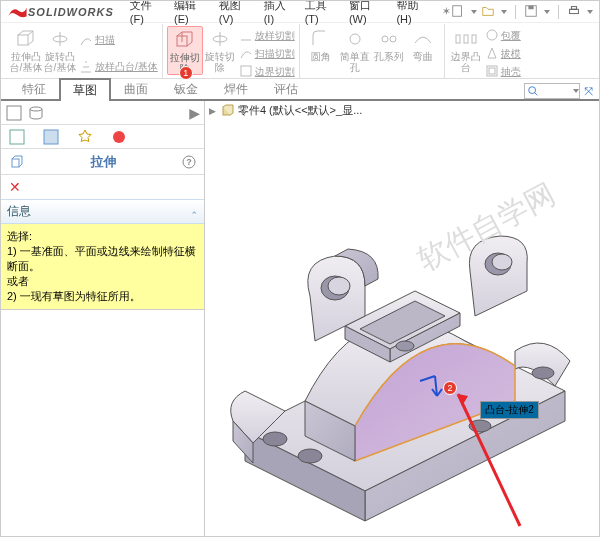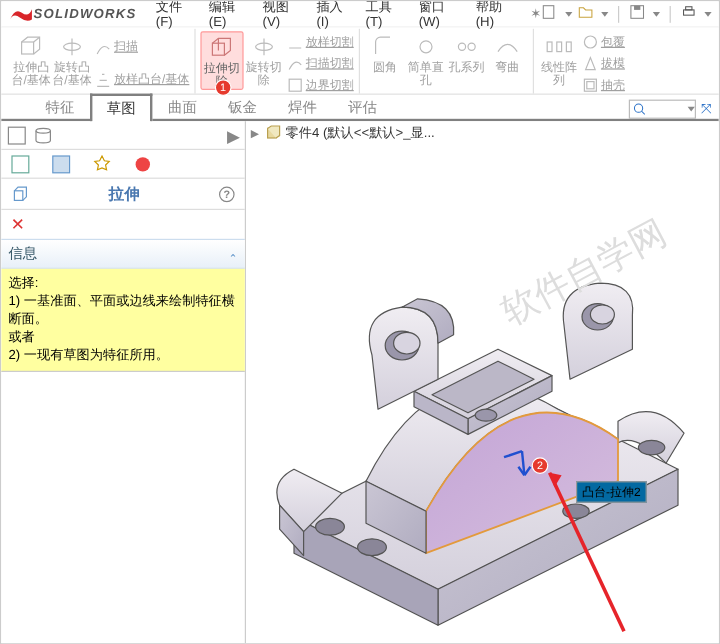--- a/index.html
+++ b/index.html
@@ -20,21 +20,21 @@
   .ribbon-group:last-child { border-right:none;}
   .rb-big { display:flex; flex-direction:column; align-items:center; justify-content:flex-start; width:34px; font-size:10px; color:#a0a0a0; line-height:11px; text-align:center; padding-top:2px; position:relative;}
   .rb-big.highlight { background:#fdd; border:1px solid #f99; border-radius:2px; width:36px; }
   .rb-big .icon-box { width:28px; height:22px; display:flex; align-items:center; justify-content:center; margin-bottom:1px;}
   .rb-big .icon-box svg { width:24px; height:20px;}
   .rb-col { display:flex; flex-direction:column; justify-content:space-around; height:54px; margin-left:2px;}
   .rb-small { display:flex; align-items:center; font-size:10px; color:#a0a0a0; height:17px; line-height:11px; white-space:nowrap;text-decoration:underline;}
   .rb-small svg { width:14px; height:14px; margin-right:2px;}
   .badge-num { position:absolute; background:#e63a2e; color:#fff; border-radius:50%; width:14px; height:14px; font-size:9px; display:flex; align-items:center; justify-content:center; border:1px solid #fff;}
 
-  .tab-bar { height:22px; display:flex; align-items:flex-end; padding-left:24px; background:#fff; border-bottom:2px solid #808080;}
+  .tab-bar { height:22px; display:flex; align-items:flex-end; padding-left:8px; background:#fff; border-bottom:2px solid #808080;}
   .tab { font-size:12px; padding:2px 12px 2px 12px; color:#333; border:1px solid transparent; border-bottom:none; position:relative; top:1px;}
   .tab.muted { color:#888;}
   .tab.active { background:#fff; border:2px solid #808080; border-bottom:2px solid #fff; }
   .tab-bar .tab.active { top:4px; }
   .tab-bar-right { margin-left:auto; display:flex; align-items:center; gap:4px; padding-right:6px;}
   .tab-bar-right svg { width:14px; height:14px;}
   .search-box { display:flex; align-items:center; border:1px solid #bbb; height:16px; font-size:10px; color:#2a71c7;}
   .search-box svg {width:12px; height:12px; margin:0 2px;}
 
   .content { position:absolute; top:100px; left:0; right:0; bottom:0; display:flex;}
@@ -237,21 +237,21 @@
     <div class="rb-big">
         <div class="icon-box">
           <svg viewBox="0 0 24 20">
             <g fill="none" stroke="#bbb">
               <rect x="2" y="6" width="4" height="8"></rect>
               <rect x="10" y="6" width="4" height="8"></rect>
               <rect x="18" y="6" width="4" height="8"></rect>
             </g>
           </svg>
         </div>
-        <span>线性阵列</span>
+        <span>边界凸台</span>
       </div>
     <div class="rb-col">
       <div class="rb-small">
           <svg viewBox="0 0 14 14">
             <circle cx="7" cy="7" r="5" fill="none" stroke="#bbb"></circle>
           </svg>
           <span>包覆</span>
         </div>
       <div class="rb-small">
           <svg viewBox="0 0 14 14">

